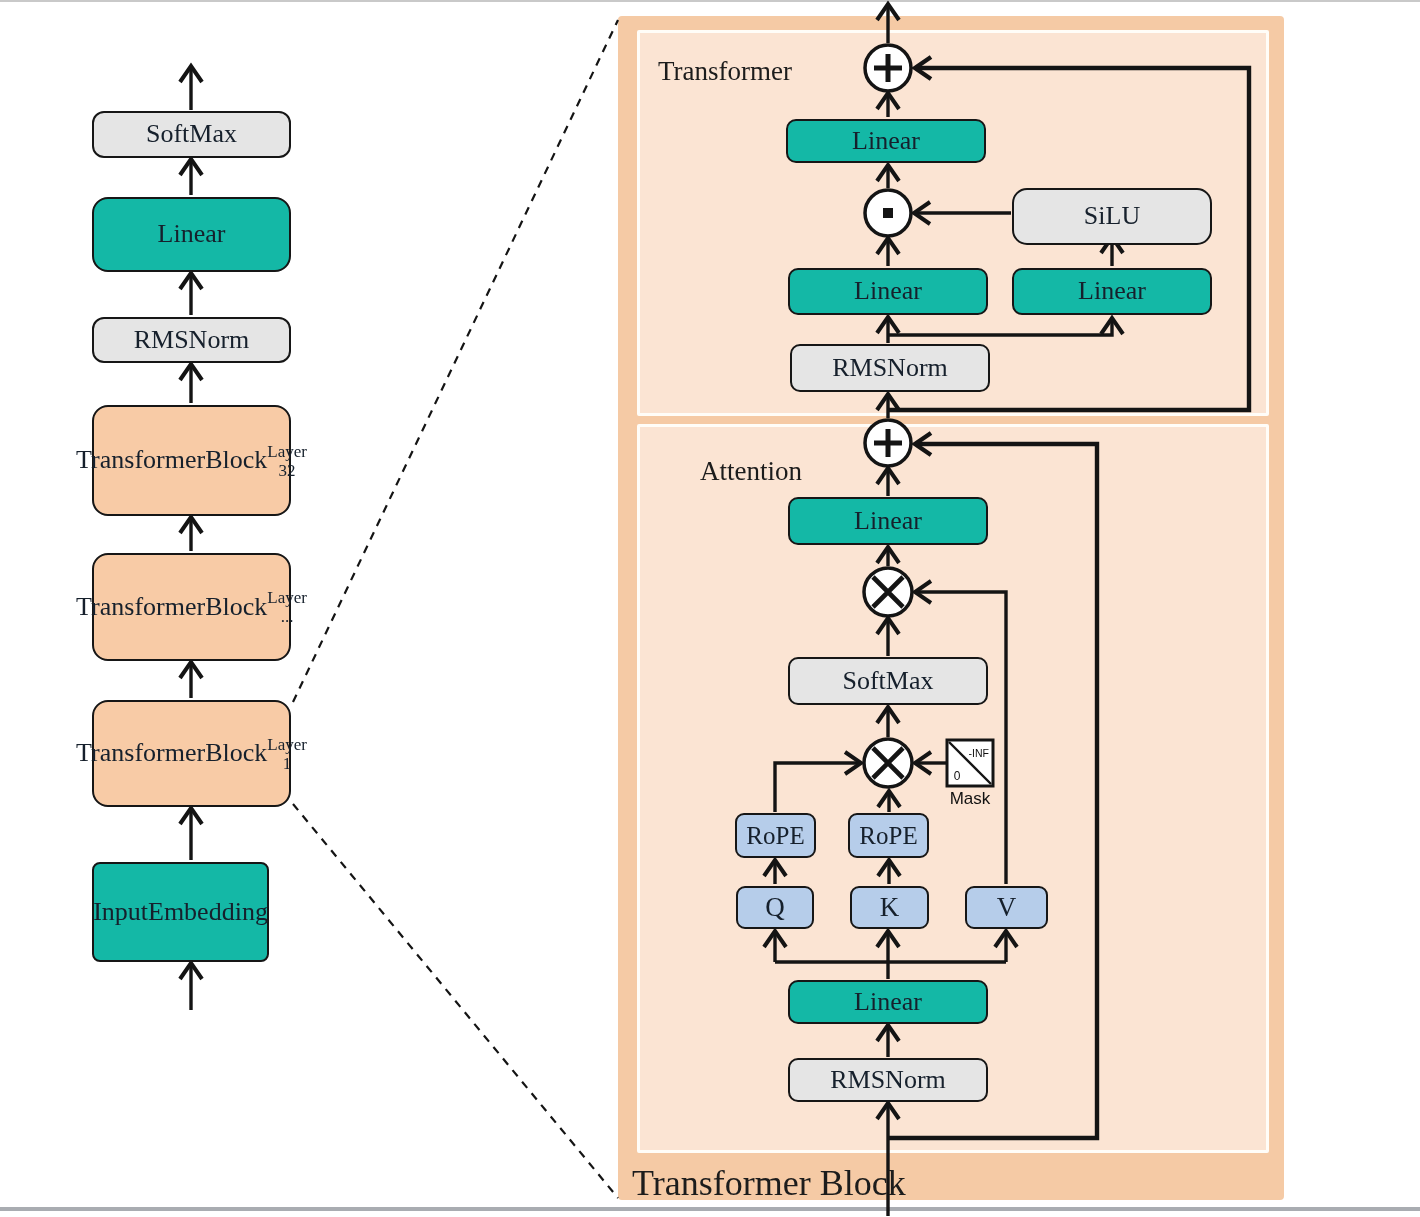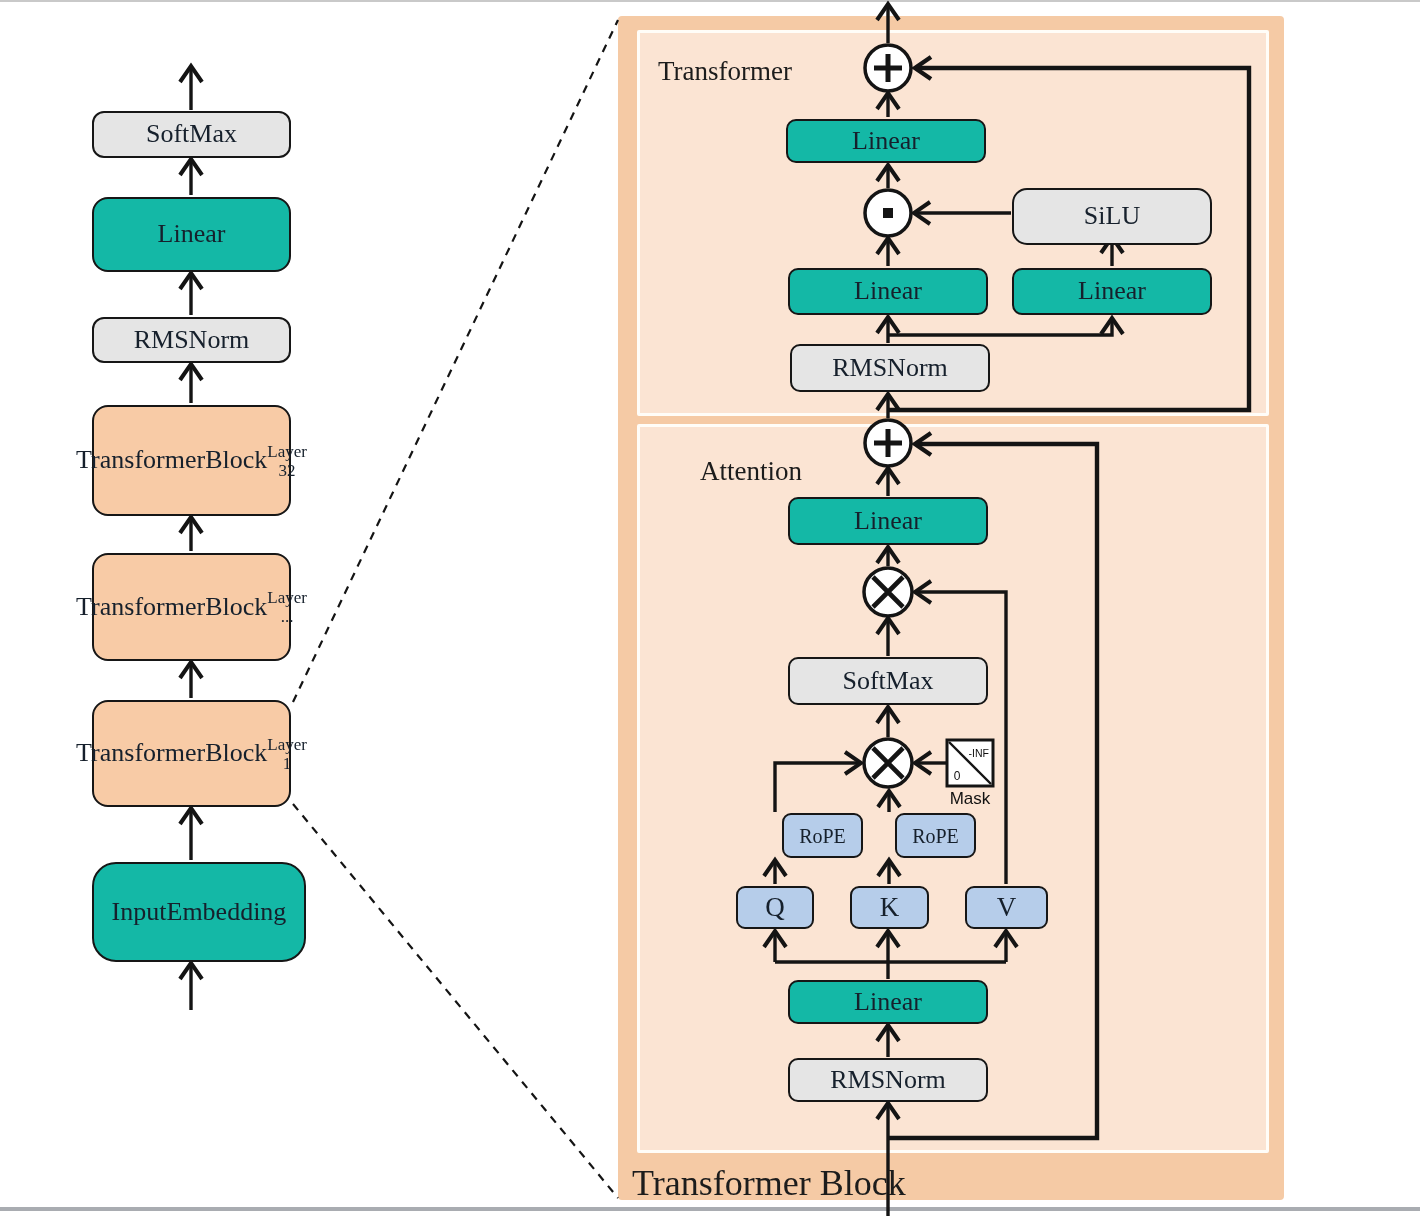--- a/index.html
+++ b/index.html
@@ -12,21 +12,21 @@
   .box{position:absolute;box-sizing:border-box;border:2.5px solid #161616;
        display:flex;align-items:center;justify-content:center;text-align:center;
        color:#16202c;line-height:1.1;}
   .blue{background:#14b8a6;}
   .blue2{background:#b6cdea;}
   .green{background:#e5e5e5;}
   .orange{background:#f8cba6;}
   .col{flex-direction:row;}
   .f26{font-size:26px;}
   .f27{font-size:27px;}
-  .f24{font-size:20px;margin-left:47px;}
+  .f24{font-size:25px;}
   .sub{font-size:17px;margin-top:2px;}
   .panel-label{position:absolute;color:#1c1c1c;font-size:27px;}
   svg{position:absolute;left:0;top:0;pointer-events:none;}
   svg text{font-family:"Liberation Sans","DejaVu Sans",sans-serif;fill:#111;}
 </style>
 </head>
 <body>
 
 <div id="canvas">
 
@@ -173,21 +173,21 @@
   <div class="box orange col f26" style="left:92px;top:553px;width:199px;height:108px;border-radius:16px;">
     <span>Transformer</span>
     <span>Block</span>
     <span class="sub">Layer ...</span>
   </div>
   <div class="box orange col f26" style="left:92px;top:700px;width:199px;height:107px;border-radius:16px;">
     <span>Transformer</span>
     <span>Block</span>
     <span class="sub">Layer 1</span>
   </div>
-  <div class="box blue col f26" style="left:92px;top:862px;width:214px;height:100px;border-radius:24px;">
+  <div class="box blue col f26" style="left:92px;top:862px;width:177px;height:100px;border-radius:8px;">
     <span>Input</span>
     <span>Embedding</span>
   </div>
 
   <div class="panel-label" style="left:658px;top:56px;">Transformer</div>
   <div class="panel-label" style="left:660px;top:456px;margin-left:40px;">Attention</div>
   <div class="panel-label" style="left:632px;top:1162px;font-size:36px;">Transformer Block</div>
 
   <div class="box blue f26" style="left:786px;top:119px;width:200px;height:44px;border-radius:10px;">
     <span>Linear</span>

